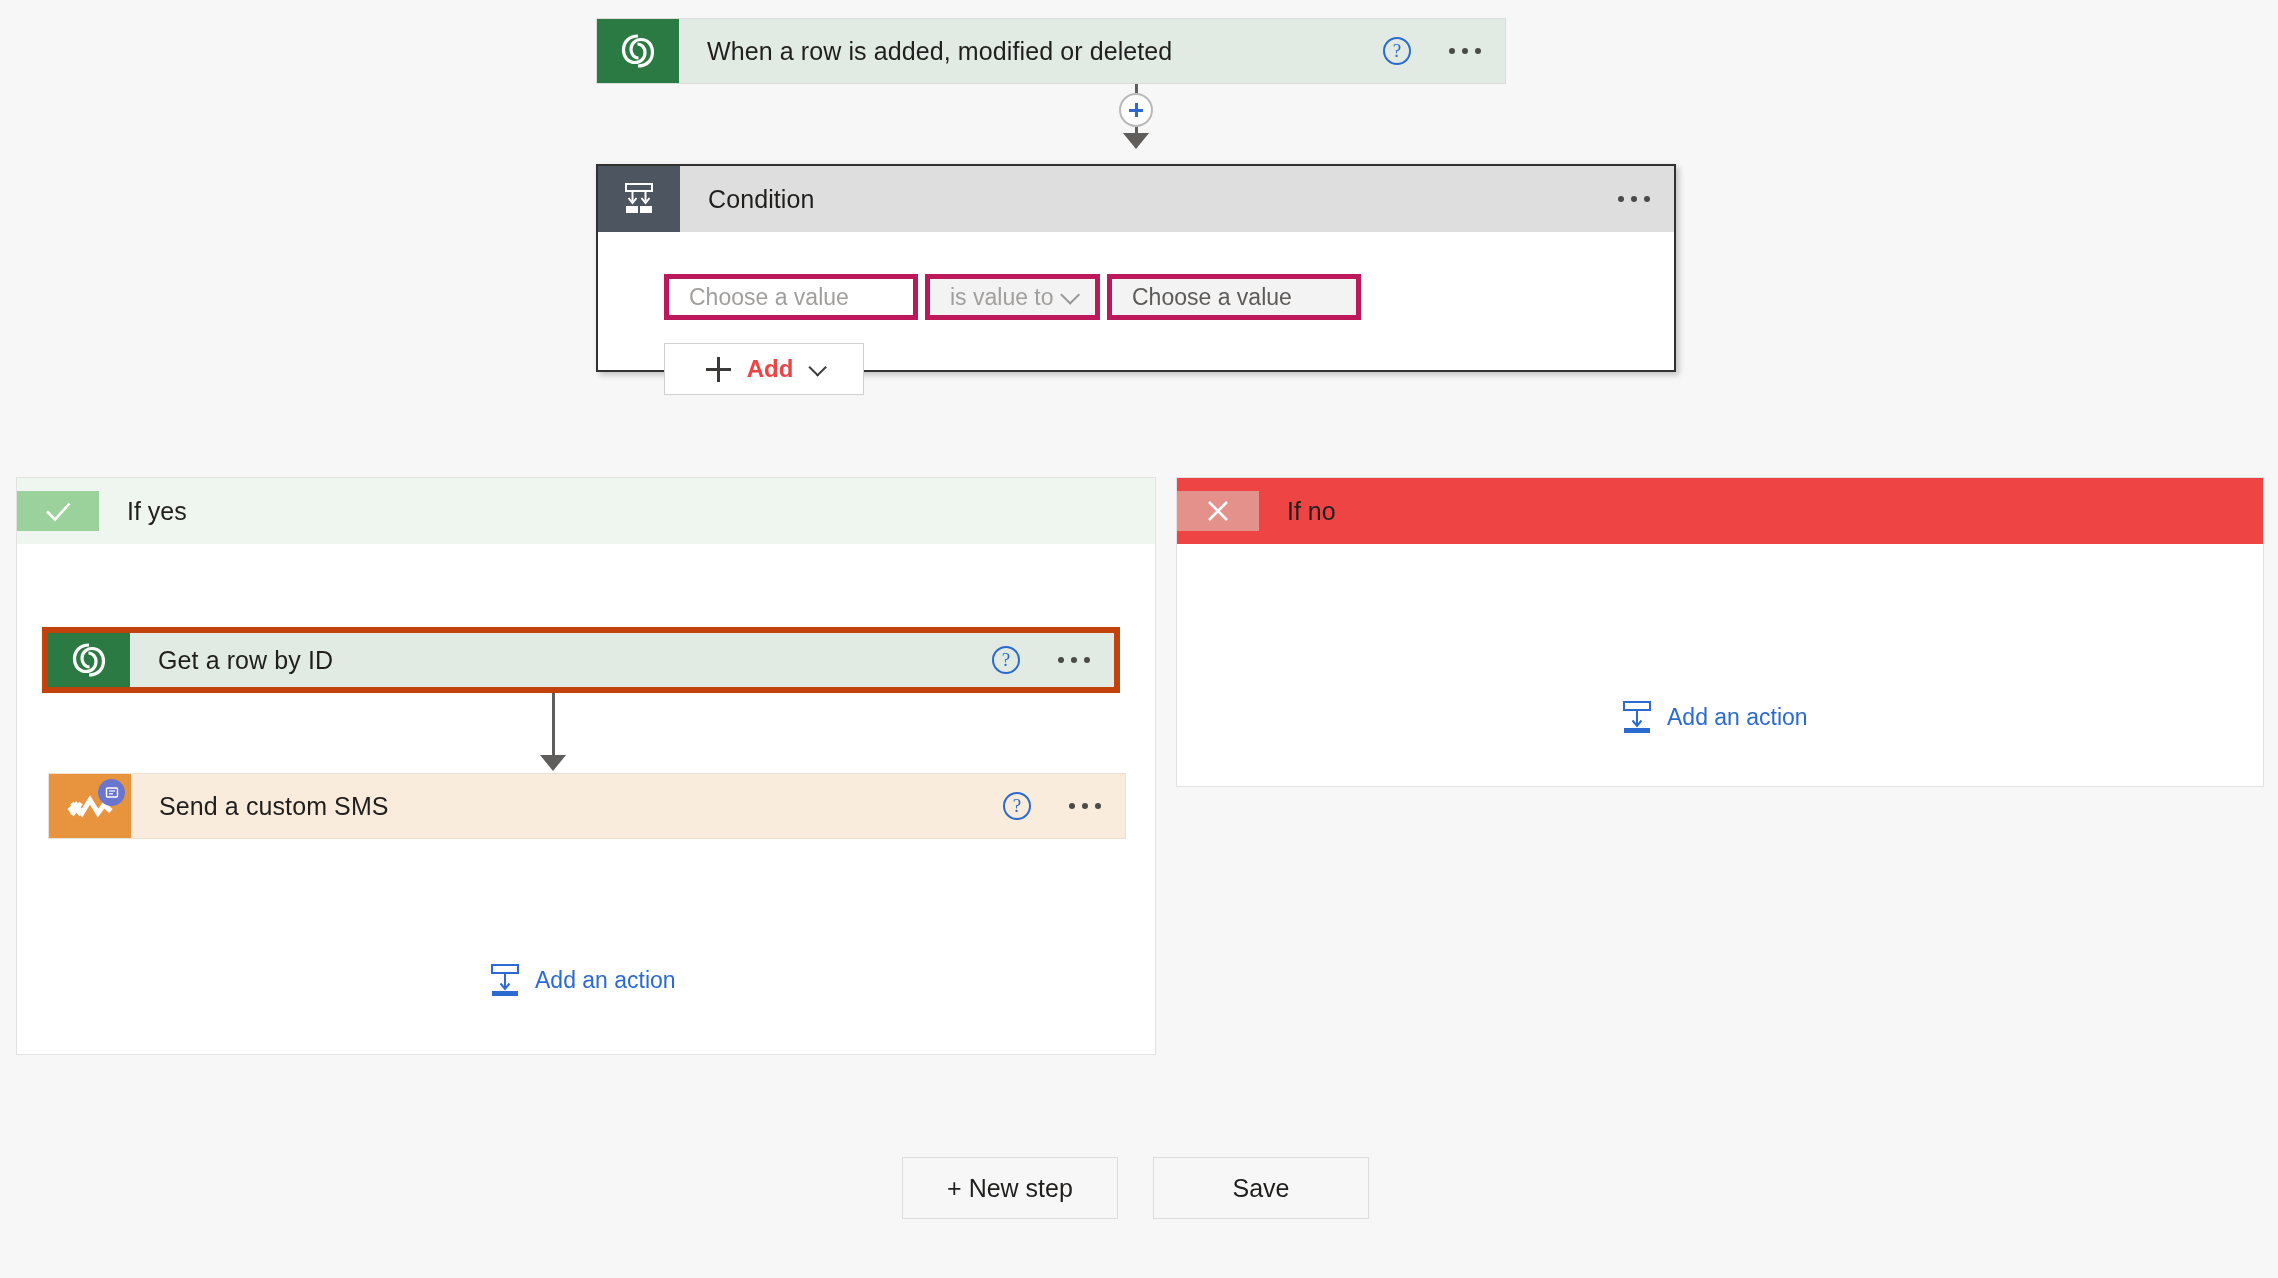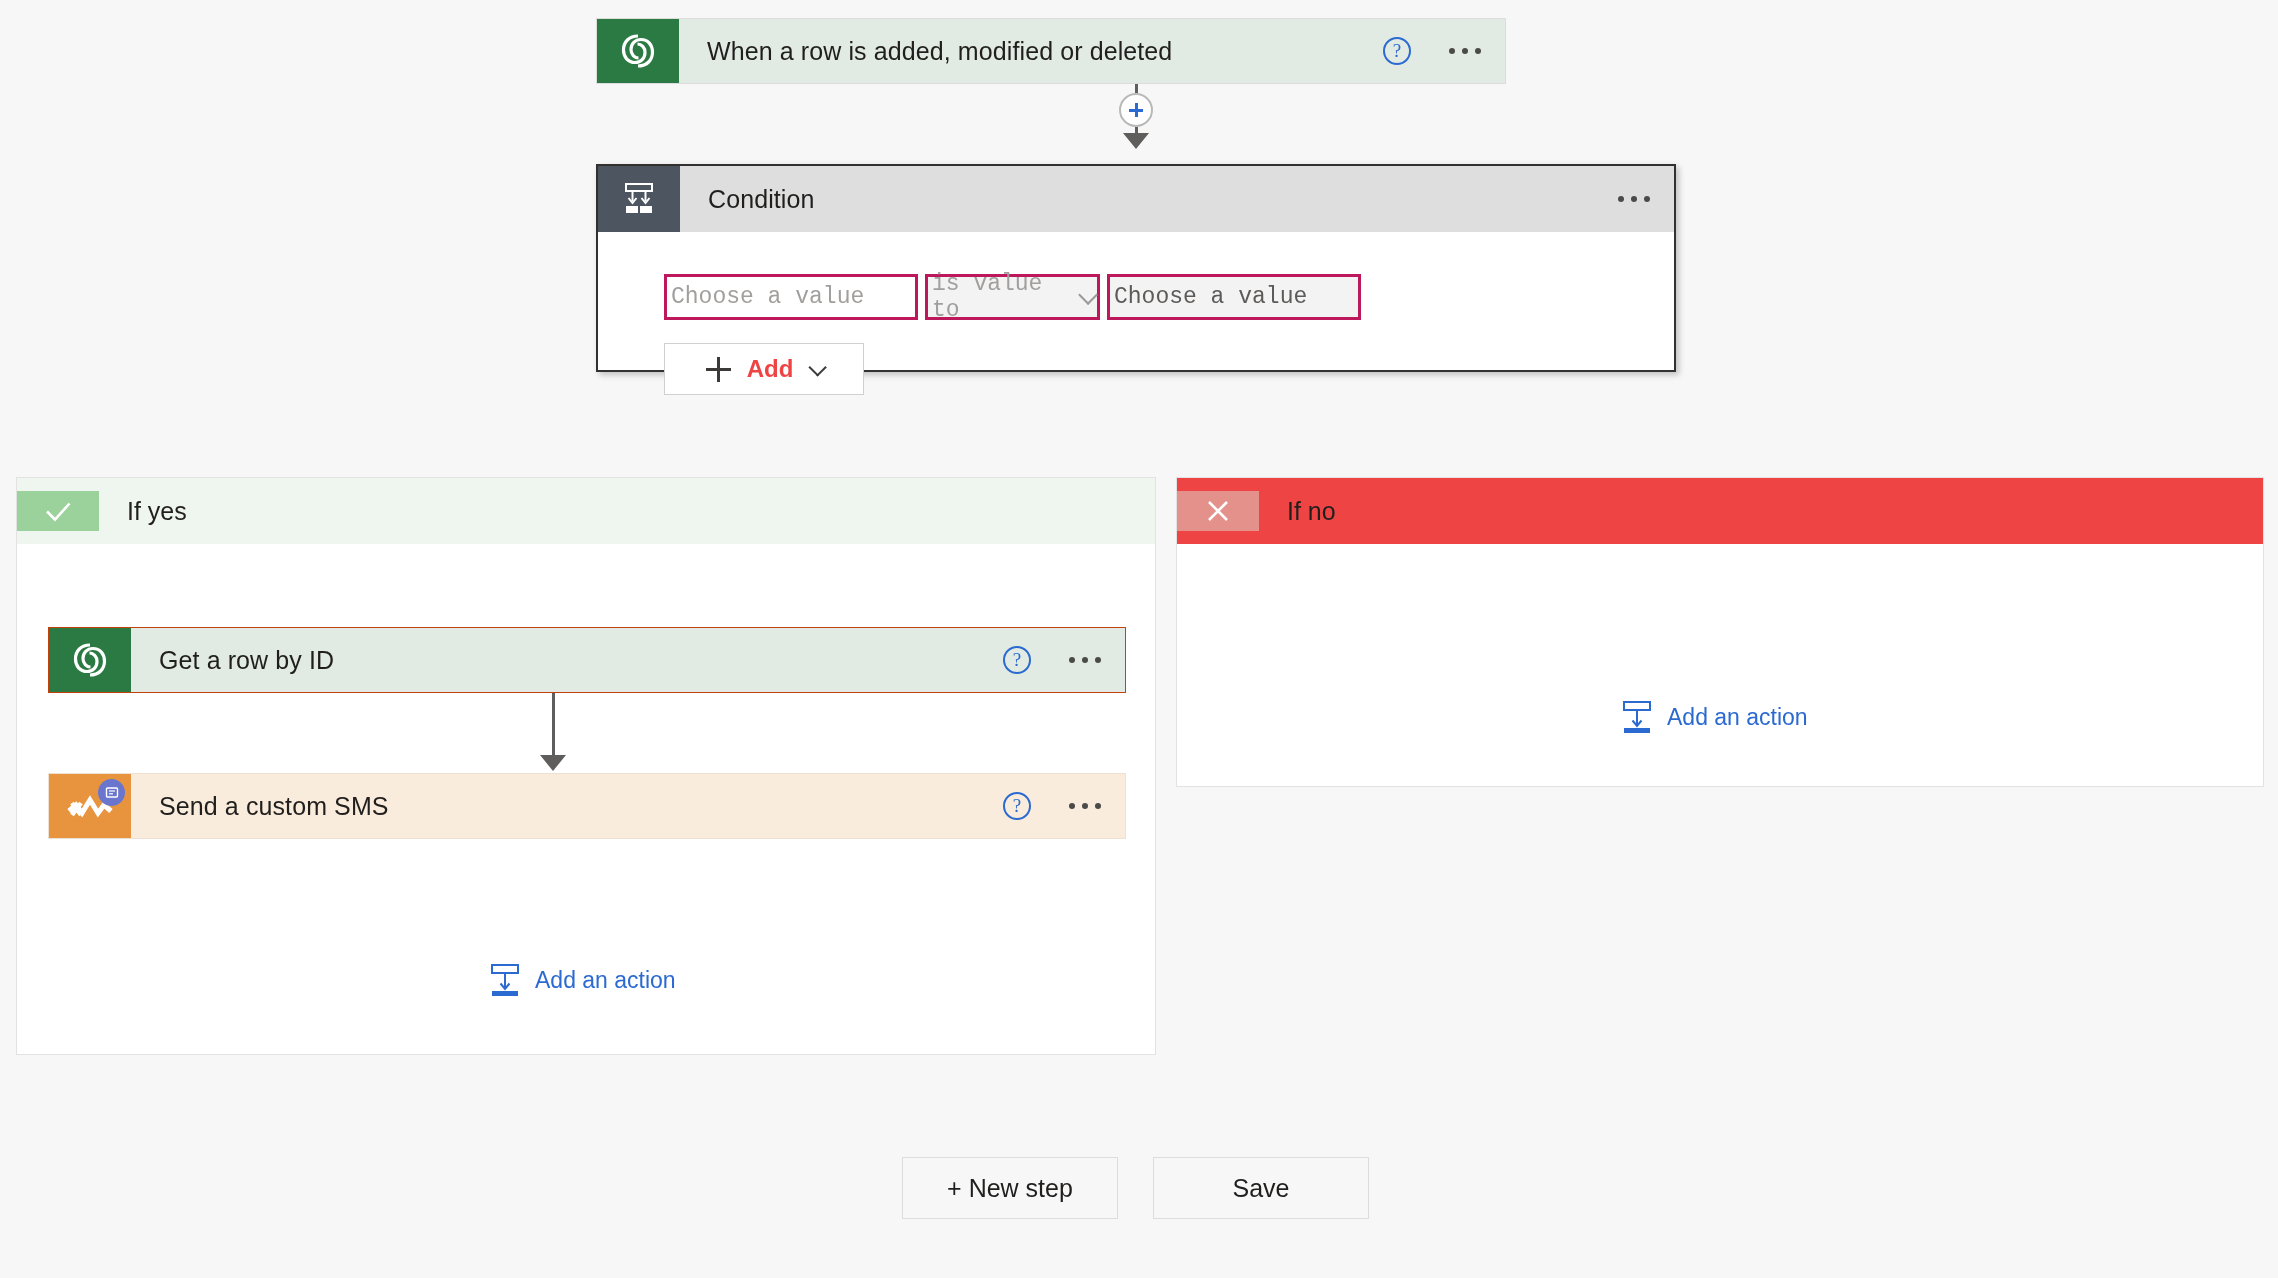--- a/index.html
+++ b/index.html
@@ -133,24 +133,23 @@
     display: flex; align-items: stretch;
     height: 66px;
     background: #dedede;
   }
   #cond-header .card-icon { background: #4c5560; }
   #cond-body { padding: 42px 0 0 66px; }
   .row-inputs { display: flex; align-items: stretch; gap: 7px; }
   .field {
     height: 46px;
     display: flex; align-items: center;
-    padding: 0 4px;
+    padding: 0 20px;
     font-size: 23px;
-    border: 3px solid #be185d;
-    font-family: Liberation Mono, monospace;
+    border: 5px solid #be185d;
   }
   .field.left { width: 254px; background: #fff; color: #a19f9d; }
   .field.op {
     width: 175px; background: #f3f3f3; color: #a19f9d;
     justify-content: space-between;
   }
   .field.right { width: 254px; background: #f3f3f3; color: #5d5b59; }
   .chev {
     width: 14px; height: 14px;
     border-right: 2px solid #9b9a99;
@@ -203,24 +202,24 @@
   #branch-no .branch-header { background: #ef4444; }
   #branch-no .sq { background: #e3918a; }
   .branch-label {
     display: flex; align-items: center;
     padding-left: 28px;
     font-size: 25px; color: #201f1e;
   }
 
   
   #act-getrow {
-    left: 48px; top: 627px;
+    left: 42px; top: 627px;
     width: 1078px; height: 66px;
     background: #e2ebe3;
-    border: 1px solid #c2410c;
+    border: 6px solid #c2410c;
   }
   #act-getrow .card-icon { background: #2c7a43; }
   #act-sms {
     left: 48px; top: 773px;
     width: 1078px; height: 66px;
     background: #faecdc;
     border: 1px solid #eee1d2;
   }
   #act-sms .card-icon { background: #e8943f; }
 

